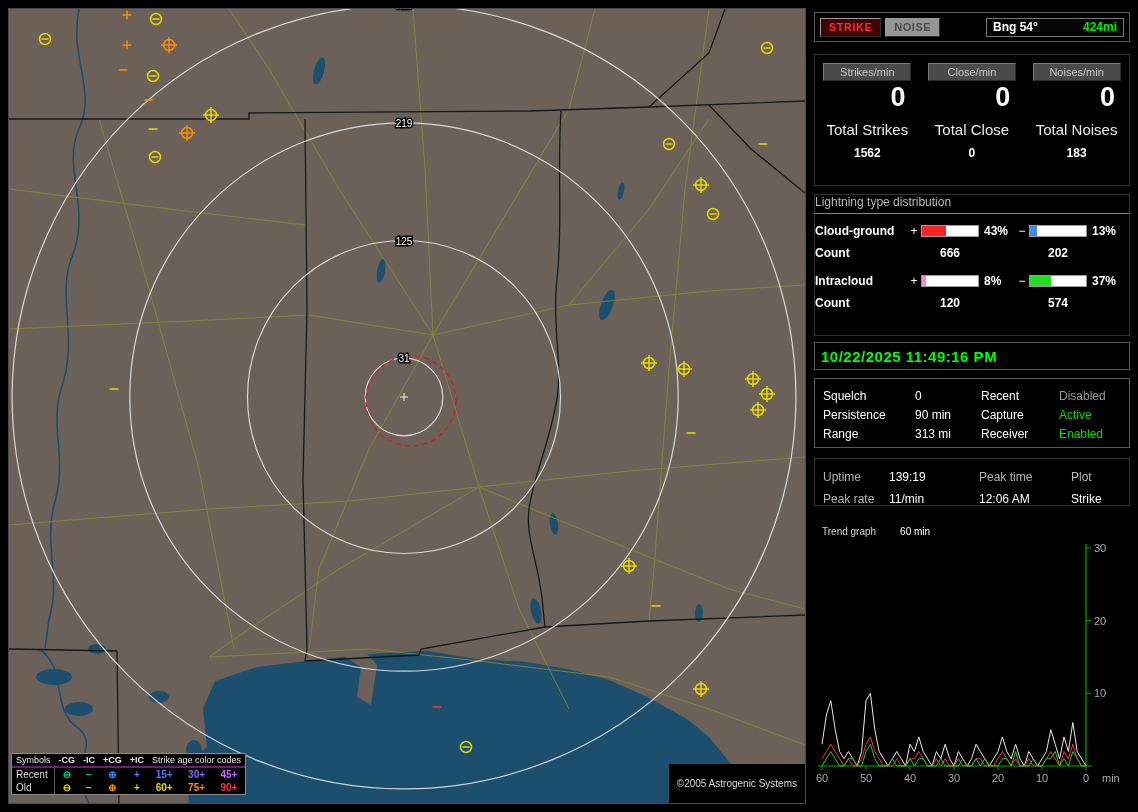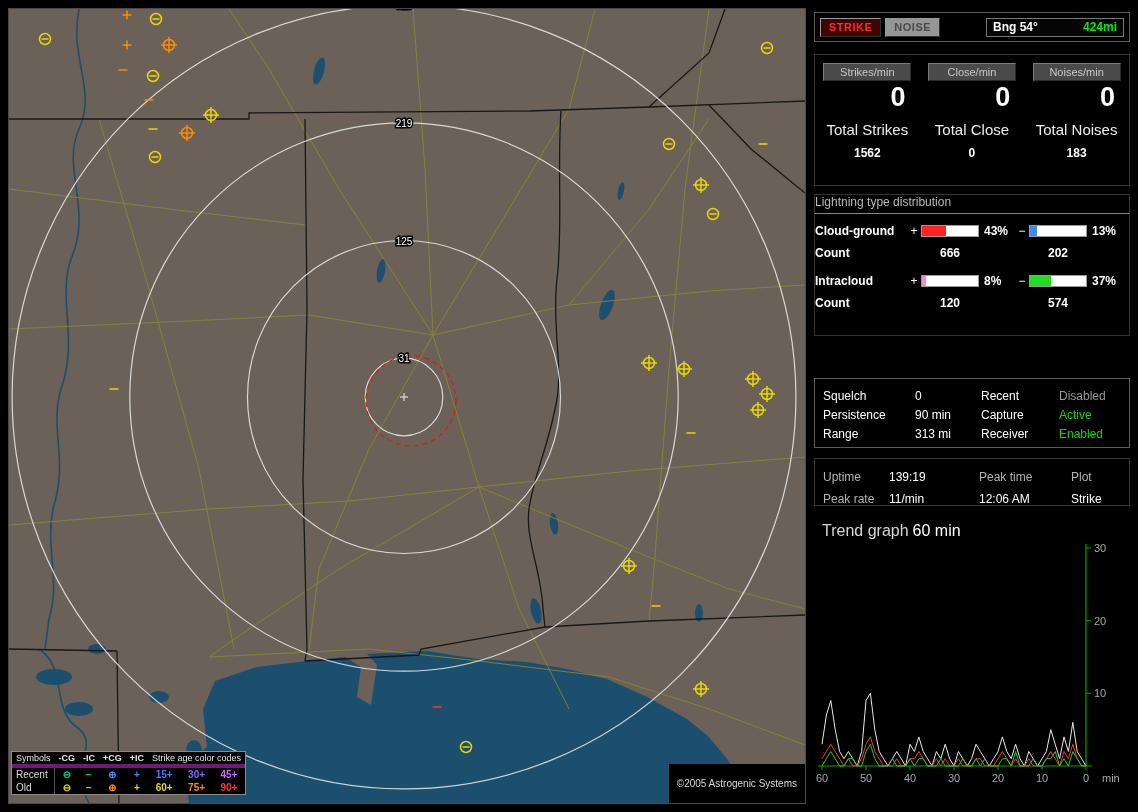--- a/index.html
+++ b/index.html
@@ -2,21 +2,21 @@
 <html><head>
 <meta charset="utf-8">
 <style>
   html,body{margin:0;padding:0;background:#000;}
   body{width:1138px;height:812px;position:relative;font-family:"Liberation Sans",sans-serif;overflow:hidden;}
   #map-wrap{position:absolute;left:8px;top:8px;width:798px;height:796px;background:#6c6159;border:1px solid #4a4a4a;box-sizing:border-box;}
   #map-svg{position:absolute;left:0;top:0;}
   #legend{position:absolute;left:2px;bottom:8px;background:#000;border:1px solid #8a8a8a;color:#fff;}
   #legend table{border-collapse:collapse;}
   #legend td{padding:1px 4px;font-size:10px;white-space:nowrap;}
-  #legend .lg-h{font-size:9px;color:#e8e8e8;border-bottom:4px solid #701a75;}
+  #legend .lg-h{font-size:9px;color:#e8e8e8;border-bottom:2px solid #701a75;}
   #legend .lg-l{color:#ddd;border-right:1px solid #555;}
   #legend .lg-c{text-align:center;font-weight:bold;}
   #copyright{position:absolute;right:0;bottom:0;background:#000;color:#d8d8d8;font-size:10px;padding:14px 8px;}
   #sidebar{position:absolute;left:814px;top:8px;width:316px;height:796px;background:#000;}
   .panel{position:absolute;left:0;width:316px;box-sizing:border-box;background:#000;}
   .bordered{border:1px solid #5a5a5a;}
   .faint{border:1px solid #333;}
 
   #mode-panel{top:4px;height:30px;display:flex;align-items:center;padding:0 5px;gap:4px;}
   .mode-btn{height:19px;padding:0 8px;font-size:11px;font-weight:bold;border:1px solid;border-color:#9a9a9a #303030 #303030 #9a9a9a;cursor:pointer;font-family:"Liberation Sans",sans-serif;letter-spacing:.5px;}
@@ -48,21 +48,21 @@
   #datetime{color:#00ff00;font-size:15px;font-weight:bold;letter-spacing:.5px;}
 
   #settings-panel{top:370px;height:70px;padding:7px 8px;display:grid;grid-template-columns:92px 66px 78px 70px;grid-auto-rows:19px;font-size:12px;align-items:center;}
   .set-label{color:#fff;}
   .set-value{color:#fff;}
 
   #stats-panel{top:450px;height:48px;padding:7px 8px;display:grid;grid-template-columns:66px 90px 92px 58px;grid-auto-rows:22px;font-size:12px;align-items:center;}
   .stat-label{color:#b4b4b4;}
   .stat-value{color:#fff;}
 
-  #trend-label-row{top:514px;height:18px;display:flex;gap:4px;padding:0 8px;font-size:16px;align-items:center;}
+  #trend-label-row{top:514px;height:18px;display:flex;gap:24px;padding:0 8px;font-size:10px;align-items:center;}
   #trend-label{color:#d6d6d6;}
   #trend-window{color:#fff;}
   #trend-svg{position:absolute;left:0;top:534px;}
 </style>
 </head>
 <body>
 
 <div id="map-wrap">
   <svg id="map-svg" width="796" height="794" viewBox="0 0 796 794">
     <rect x="0" y="0" width="796" height="794" fill="#6c6159"></rect>
@@ -365,20 +365,23 @@
       <span class="dist-label">Count</span>
       <span></span>
       <span class="dist-count">120</span>
       <span></span>
         <span></span>
       <span class="dist-count">574</span>
       <span></span>
     </div>
   </div>
 
+  <div id="datetime-panel" class="panel bordered">
+    <span id="datetime" style="color: rgb(0, 255, 0);">10/22/2025 11:49:16 PM</span>
+  </div>
 
   <div id="settings-panel" class="panel bordered">
     <span class="set-label">Squelch</span>
     <span class="set-value">0</span>
     <span class="set-label">Recent</span>
     <span class="set-value" style="color: rgb(154, 154, 154);">Disabled</span>
 
     <span class="set-label">Persistence</span>
     <span class="set-value">90 min</span>
     <span class="set-label">Capture</span>

